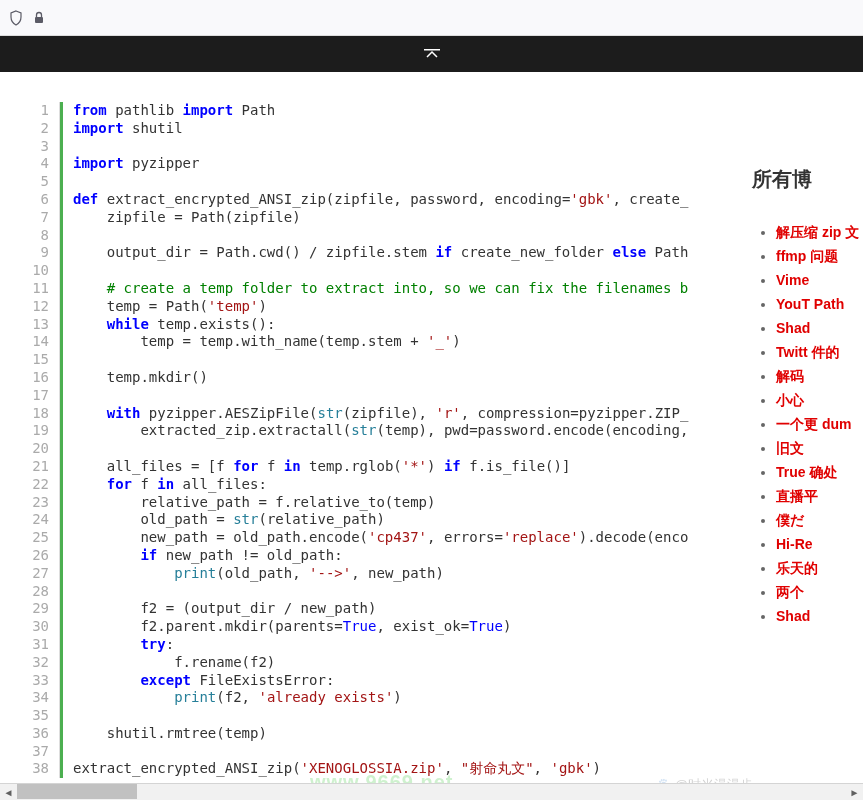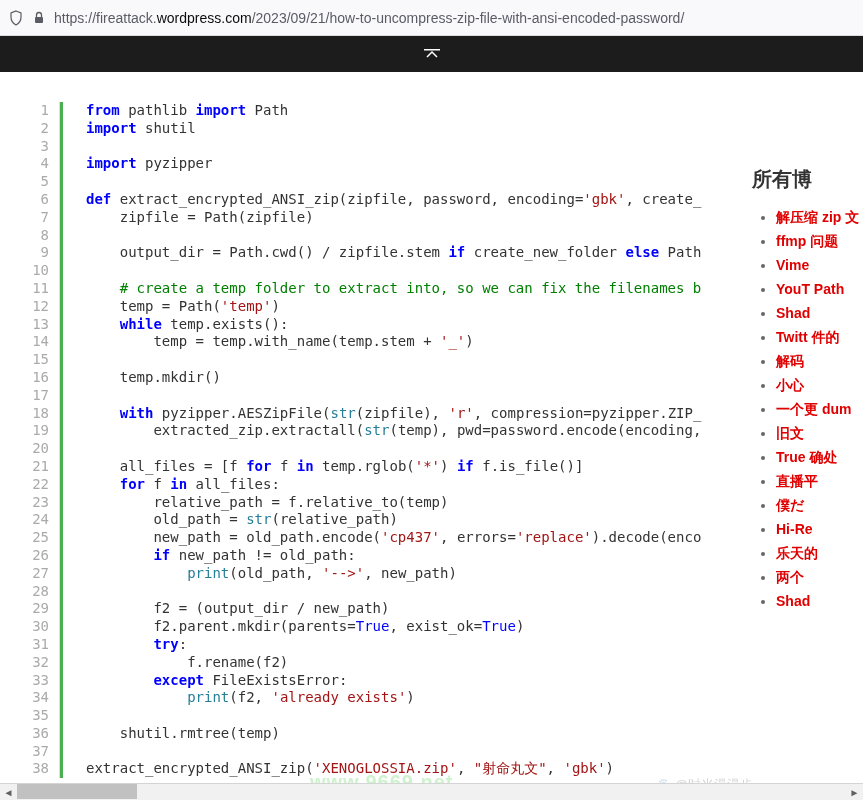--- a/index.html
+++ b/index.html
@@ -7,28 +7,28 @@
 .addrbar { display: flex; align-items: center; height: 36px; background: #f9f9fb; border-bottom: 1px solid #ddd; padding: 0 8px; gap: 8px; }
 .shield { width: 16px; height: 16px; display: flex; align-items: center; justify-content: center; color: #5b5b66; }
 .lock { width: 14px; height: 14px; color: #5b5b66; }
 .urlbox { flex: 1; font-size: 14px; color: #5b5b66; white-space: nowrap; overflow: hidden; }
 .urlbox .domain { color: #0c0c0d; }
 .darkbar { height: 36px; background: #1c1c1c; display: flex; align-items: center; justify-content: center; }
 .darkbar svg { color: #fff; }
 .content { display: flex; padding-top: 30px; }
 .codewrap { flex: 0 0 728px; display: flex; border-left: 0; margin-left: 4px; }
 .gutter { width: 56px; text-align: right; padding-right: 10px; font-family: Consolas, Monaco, monospace; font-size: 14px; line-height: 17.8px; color: #aaa; border-right: 1px solid #ddd; }
-.code { flex: 1; padding-left: 23px; border-left: 3px solid #4caf50; font-family: Consolas, Monaco, monospace; font-size: 14px; line-height: 17.8px; white-space: pre; overflow: hidden; color: #333; }
+.code { flex: 1; padding-left: 10px; border-left: 3px solid #4caf50; font-family: Consolas, Monaco, monospace; font-size: 14px; line-height: 17.8px; white-space: pre; overflow: hidden; color: #333; }
 .kw { color: #0000ff; font-weight: bold; }
 .str { color: #a31515; }
 .cm { color: #008000; }
 .bi { color: #267f99; }
 .cn { color: #0000ff; }
 .sidebar { flex: 1; padding-left: 20px; padding-top: 64px; }
-.sbtitle { font-size: 20px; font-weight: bold; color: #333; margin-bottom: 13px; }
+.sbtitle { font-size: 20px; font-weight: bold; color: #333; margin-bottom: 28px; }
 .sblist { list-style: disc; padding-left: 24px; }
 .sblist li { color: #666; margin-bottom: 2px; font-size: 14px; line-height: 22px; }
 .sblist a { color: #e00000; text-decoration: none; font-weight: bold; }
 .watermark1 { position: absolute; bottom: 6px; right: 110px; font-size: 13px; color: rgba(0,0,0,0.18); }
 .watermark2 { position: absolute; bottom: 6px; left: 310px; font-size: 20px; font-weight: bold; color: rgba(60,200,60,0.25); letter-spacing: 1px; }
 .hscroll { position: absolute; bottom: 0; left: 0; right: 0; height: 17px; background: #f1f1f1; border-top: 1px solid #d4d4d4; display: flex; align-items: center; }
 .hscroll .arrow { width: 17px; height: 17px; display: flex; align-items: center; justify-content: center; background: #f1f1f1; color: #606060; font-size: 10px; }
 .hscroll .thumb { height: 15px; background: #c1c1c1; width: 120px; margin-left: 0; }
 .hscroll .track { flex: 1; height: 17px; background: #f1f1f1; position: relative; }
 </style>
@@ -40,23 +40,20 @@
     <svg viewBox="0 0 16 16" width="16" height="16" fill="none" stroke="currentColor" stroke-width="1.2">
         <path d="M8 1l5 2v4c0 4-3 7-5 8-2-1-5-4-5-8V3l5-2z"></path>
       </svg>
   </span>
   <span class="lock">
     <svg viewBox="0 0 14 14" width="14" height="14" fill="currentColor">
         <rect x="3" y="6" width="8" height="6" rx="1"></rect>
         <path d="M4.5 6V4a2.5 2.5 0 015 0v2" fill="none" stroke="currentColor" stroke-width="1.3"></path>
       </svg>
   </span>
-  <div class="urlbox">
-    <span>https://fireattack.</span><span class="domain">wordpress.com</span><span>/2023/09/21/how-to-uncompress-zip-file-with-ansi-encoded-password/</span>
-  </div>
 </div>
 
 <div class="darkbar">
   <svg width="16" height="10" viewBox="0 0 16 10">
       <rect x="0" y="0" width="16" height="1.5" fill="#fff"></rect>
       <path d="M3 8 L8 3 L13 8" stroke="#fff" stroke-width="1.5" fill="none"></path>
     </svg>
 </div>
 
 <div class="content">

